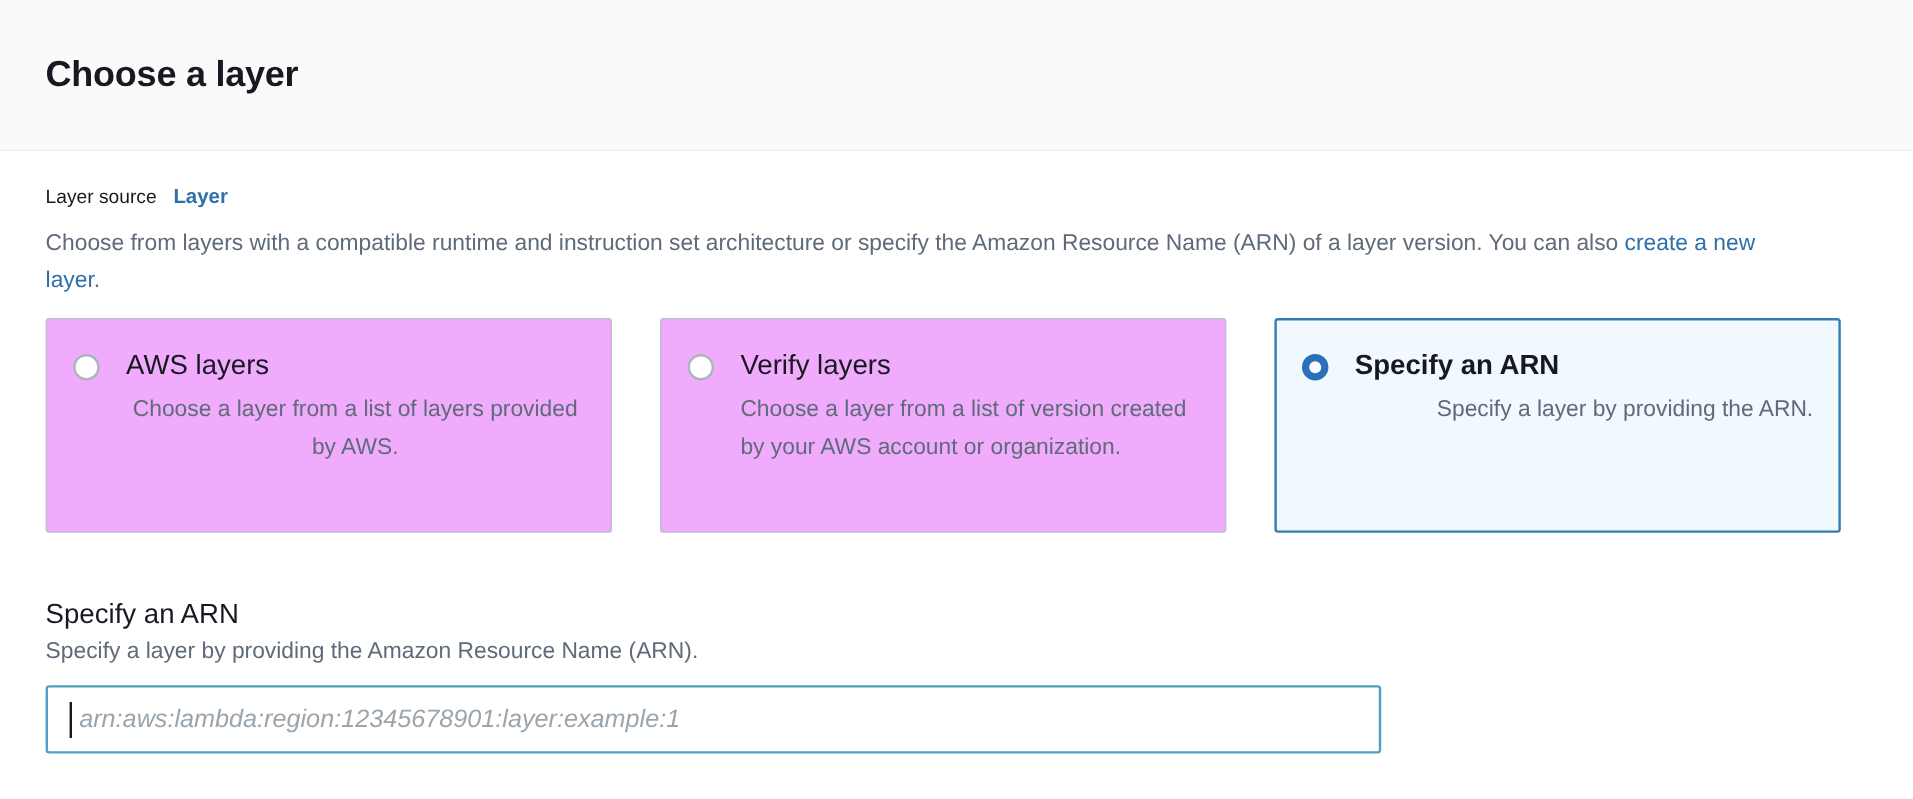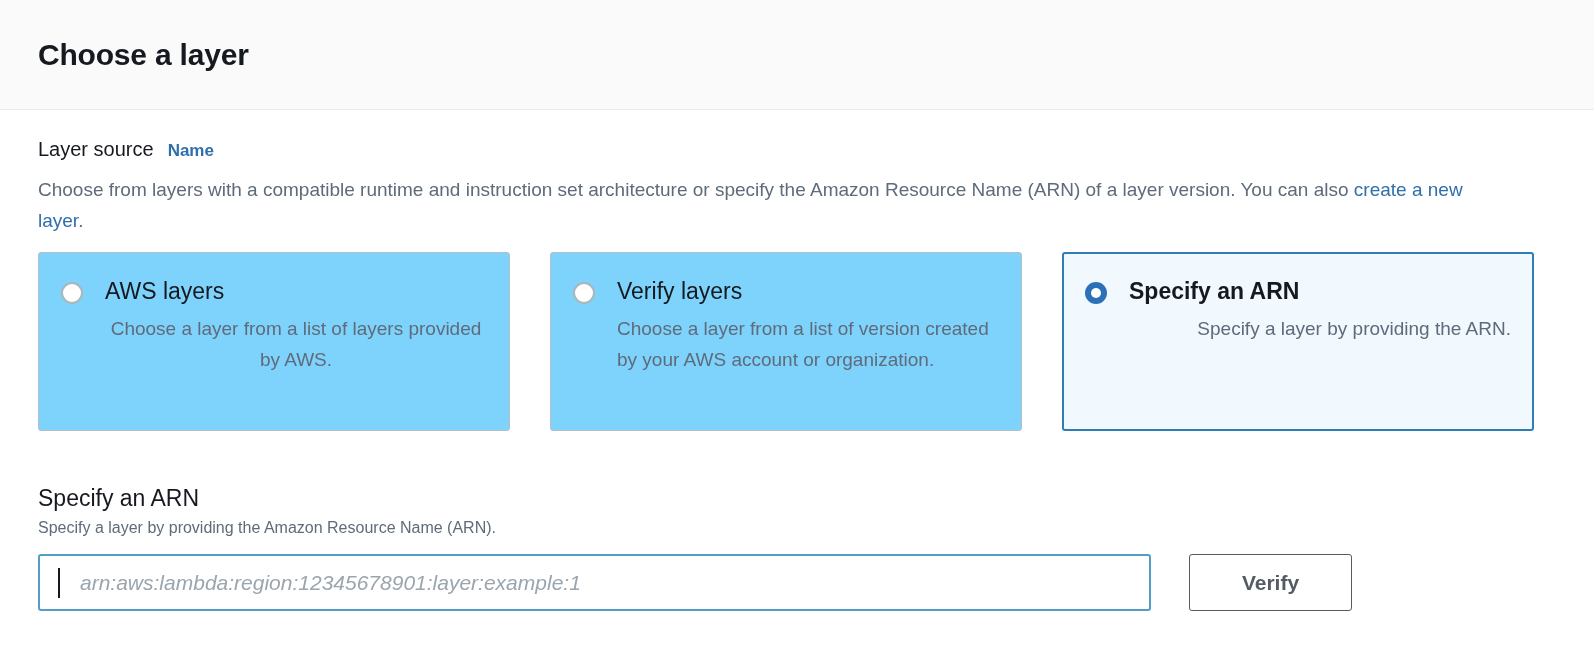--- a/index.html
+++ b/index.html
@@ -10,21 +10,21 @@
     width: 1594px;
     height: 666px;
     background: #ffffff;
     font-family: "Liberation Sans", sans-serif;
     color: #16191f;
     overflow: hidden;
   }
 
   
   .modal-header {
-    height: 110px;
+    height: 126px;
     box-sizing: border-box;
     background: #fafafa;
     border-bottom: 1px solid #eaeded;
     display: flex;
     align-items: center;
     padding: 0 38px;
   }
   .modal-title {
     font-size: 30px;
     font-weight: bold;
@@ -37,21 +37,21 @@
     padding: 28px 38px 0 38px;
     background: #ffffff;
   }
 
   .field-label-row {
     display: flex;
     align-items: baseline;
     gap: 14px;
   }
   .field-label {
-    font-size: 20px;
+    font-size: 16px;
     font-weight: normal;
     color: #16191f;
   }
   .info-link {
     font-size: 17px;
     font-weight: bold;
     color: #2f6fab;
     cursor: pointer;
   }
   .field-description {
@@ -71,21 +71,21 @@
     display: flex;
     gap: 40px;
     margin-top: 16px;
   }
   .tile {
     width: 472px;
     height: 179px;
     box-sizing: border-box;
     border: 1px solid #b6bec9;
     border-radius: 3px;
-    background: #7dd3fc;
+    background: #f0abfc;
     padding: 24px 22px 0 22px;
     display: flex;
     align-items: flex-start;
     gap: 22px;
     cursor: pointer;
   }
   .tile.selected {
     border: 2px solid #2f7eb3;
     background: #f1f8fe;
     padding: 23px 21px 0 21px;
@@ -130,21 +130,21 @@
   }
 
   
   .arn-section { margin-top: 54px; }
   .section-heading {
     font-size: 23px;
     color: #16191f;
   }
   .section-desc {
     margin-top: 7px;
-    font-size: 16px;
+    font-size: 19px;
     color: #5f6b7a;
   }
   .arn-row {
     margin-top: 17px;
     display: flex;
     align-items: flex-start;
     gap: 38px;
   }
   .arn-input-wrap {
     position: relative;
@@ -162,21 +162,21 @@
     width: 2px;
     height: 30px;
     background: #16191f;
     flex: 0 0 auto;
   }
   .arn-placeholder {
     font-size: 21px;
     font-style: italic;
     color: #9aa5ad;
     white-space: nowrap;
-    padding-left: 20px;
+    padding-left: 6px;
   }
   .verify-button {
     width: 163px;
     height: 57px;
     box-sizing: border-box;
     border: 1px solid #545b64;
     border-radius: 3px;
     background: #ffffff;
     color: #545b64;
     font-family: "Liberation Sans", sans-serif;
@@ -189,21 +189,21 @@
 <body>
 
 <div class="modal-header">
   <div class="modal-title">Choose a layer</div>
 </div>
 
 <div class="modal-body">
 
   <div class="field-label-row">
     <span class="field-label">Layer source</span>
-    <span class="info-link">Name</span>
+    <span class="info-link">Layer</span>
   </div>
 
   <div class="field-description">
     <span>Choose from layers with a compatible runtime and instruction set architecture or specify the Amazon Resource Name (ARN) of a layer version. You can also </span><span class="inline-link">create a new layer</span><span>.</span>
   </div>
 
   <div class="tiles">
 
     <div class="tile">
       <span class="radio-outer"></span>
@@ -233,17 +233,16 @@
 
   <div class="arn-section">
     <div class="section-heading">Specify an ARN</div>
     <div class="section-desc">Specify a layer by providing the Amazon Resource Name (ARN).</div>
 
     <div class="arn-row">
       <div class="arn-input-wrap">
         <span class="caret"></span>
         <span class="arn-placeholder">arn:aws:lambda:region:12345678901:layer:example:1</span>
       </div>
-      <button class="verify-button">Verify</button>
     </div>
   </div>
 
 </div>
 
 </body></html>

